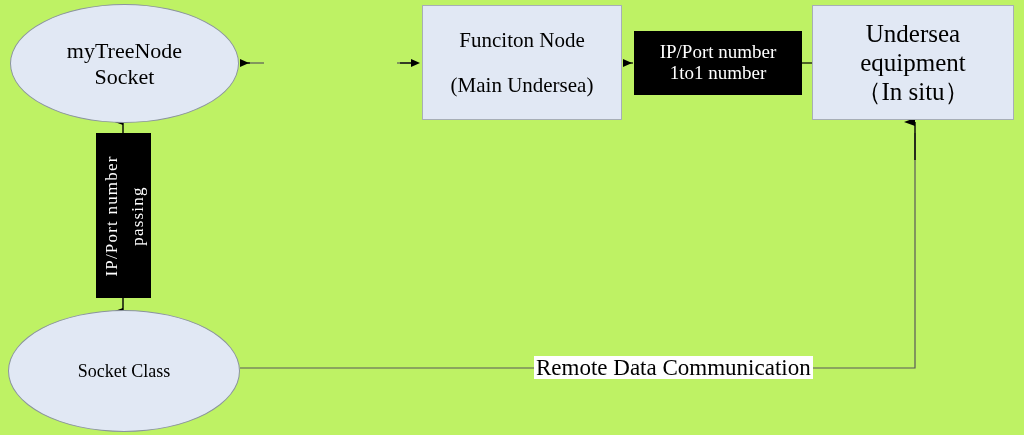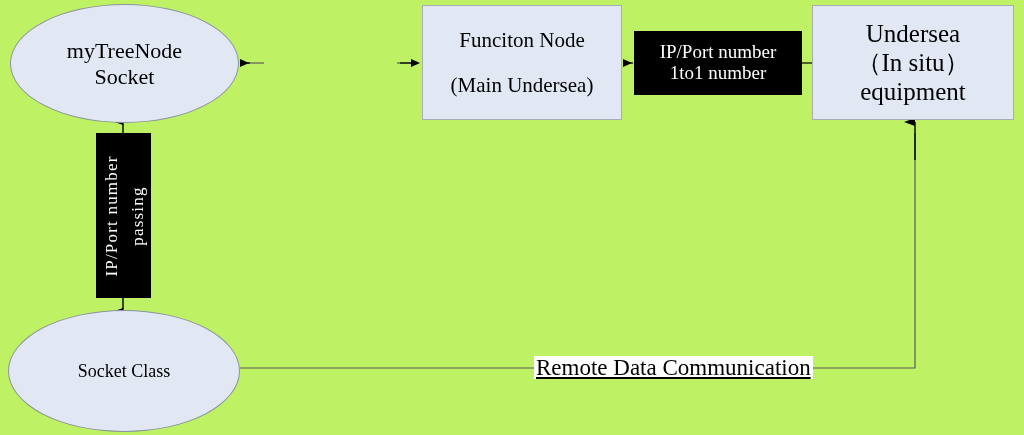--- a/index.html
+++ b/index.html
@@ -141,38 +141,38 @@
     <span class="node-line">Socket</span>
   </div>
 
   <div class="node-box" style="left:422px; top:5px; width:200px; height:115px; font-size:21px;gap:20px;">
     <span class="node-line">Funciton Node</span>
     <span class="node-line">(Main Undersea)</span>
   </div>
 
   <div class="node-box" style="left:812px; top:5px; width:202px; height:115px; font-size:25px;">
     <span class="node-line">Undersea</span>
+    <span class="node-line">equipment</span>
     <span class="node-line">（In situ）</span>
-    <span class="node-line">equipment</span>
   </div>
 
   <div class="node-ellipse" style="left:8px; top:310px; width:232px; height:122px; font-size:18px;">
     <span class="node-line">Socket Class</span>
   </div>
 
 
   <div class="edge-label" style="left:634px; top:31px; width:168px; height:64px; font-size:19px;">
     <span class="node-line">IP/Port number</span>
     <span class="node-line">1to1 number</span>
   </div>
 
   <div class="edge-label-vert" style="left:96px; top:133px; width:55px; height:165px;">
     <div class="vert-inner" style="font-size:17px;">
       <div class="node-line">IP/Port number</div>
       <div class="node-line">passing</div>
     </div>
   </div>
 
-  <div class="plain-label" style="left:534px; top:356px; font-size:23px;text-decoration:underline;">
+  <div class="plain-label" style="left:534px; top:356px; font-size:23px;">
     <span class="node-line">Remote Data Communication</span>
   </div>
 
 </div>
 
 </body></html>

